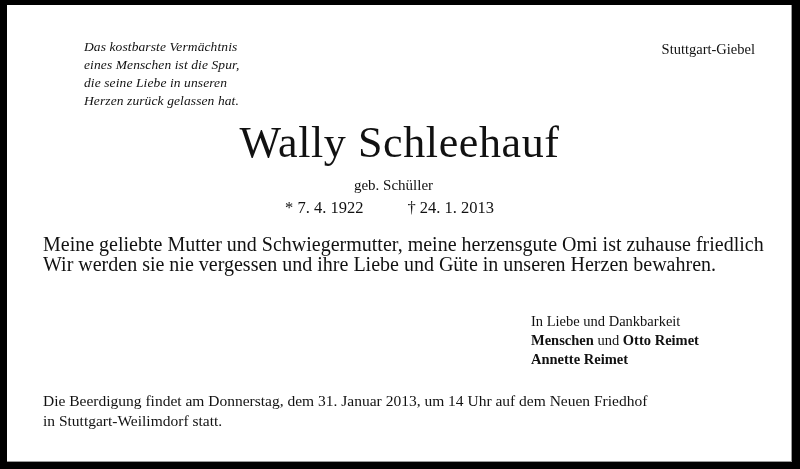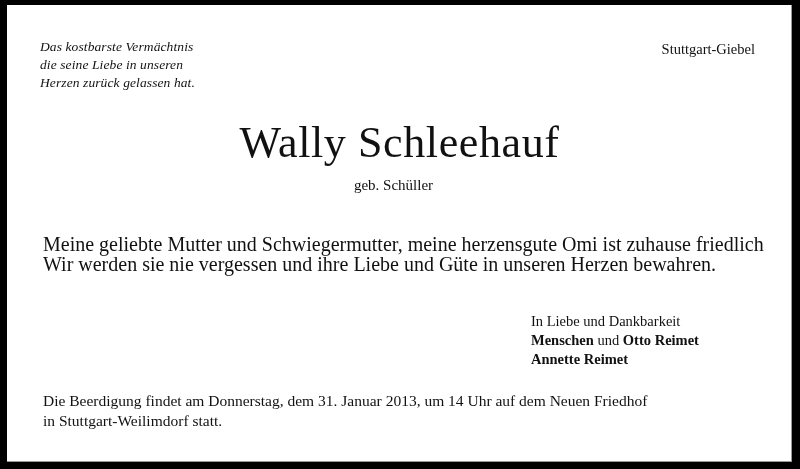--- a/index.html
+++ b/index.html
@@ -26,21 +26,21 @@
     }
     .motto {
       position: absolute;
       left: 33px;
       top: 33px;
       font-style: italic;
       font-size: 13.5px;
       line-height: 18px;
       letter-spacing: 0.1px;
     }
-    .motto div { white-space: nowrap; }
+    .motto div { white-space: nowrap; margin-left: 44px; }
     .location {
       position: absolute;
       right: 37px;
       top: 36px;
       font-size: 14.5px;
       white-space: nowrap;
     }
     .name {
       position: absolute;
       left: 0;
@@ -95,30 +95,34 @@
     }
     .funeral div { white-space: nowrap; }
   </style>
 </head>
 <body>
 
 <div class="frame">
 
   <div class="motto">
     <div>Das kostbarste Vermächtnis</div>
+    <div>eines Menschen ist die Spur,</div>
     <div>die seine Liebe in unseren</div>
     <div>Herzen zurück gelassen hat.</div>
   </div>
 
   <div class="location">Stuttgart-Giebel</div>
 
   <div class="name">Wally Schleehauf</div>
 
   <div class="maiden">geb. Schüller</div>
 
+  <div class="dates">
+    <span class="birth">* 7. 4. 1922</span><span class="death">† 24. 1. 2013</span>
+  </div>
 
   <div class="body-text">
     <div>Meine geliebte Mutter und Schwiegermutter, meine herzensgute Omi ist zuhause friedlich</div>
     <div>Wir werden sie nie vergessen und ihre Liebe und Güte in unseren Herzen bewahren.</div>
   </div>
 
   <div class="signoff">
     <div>In Liebe und Dankbarkeit</div>
     <div><b>Menschen</b><span> und </span><b>Otto Reimet</b></div>
     <div><b>Annette Reimet</b></div>

